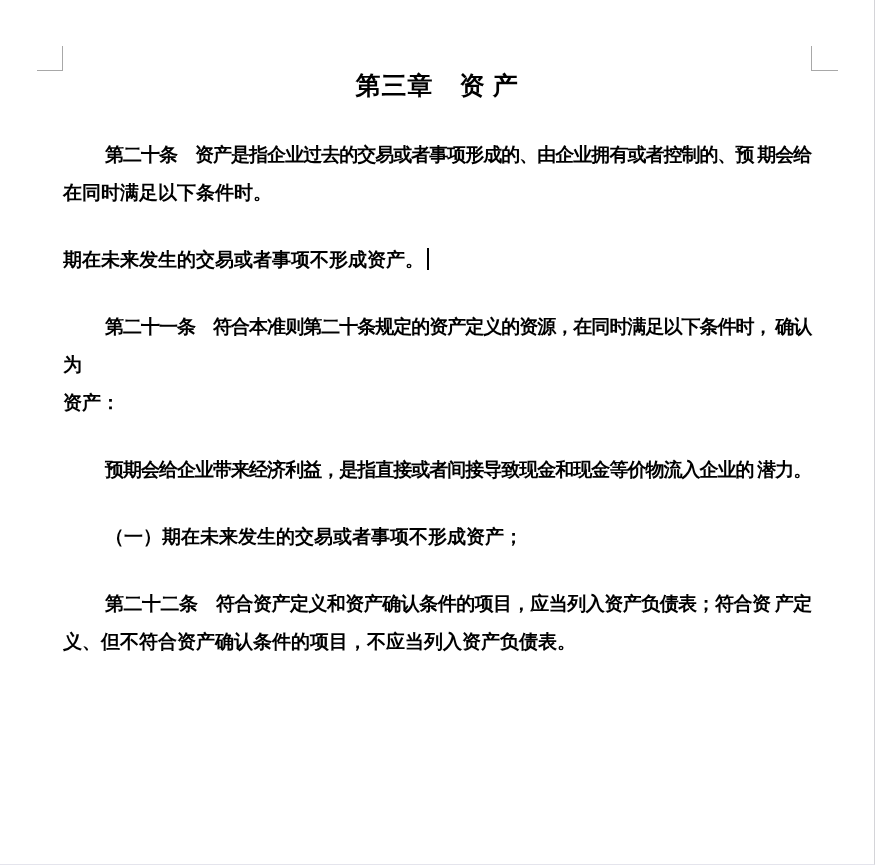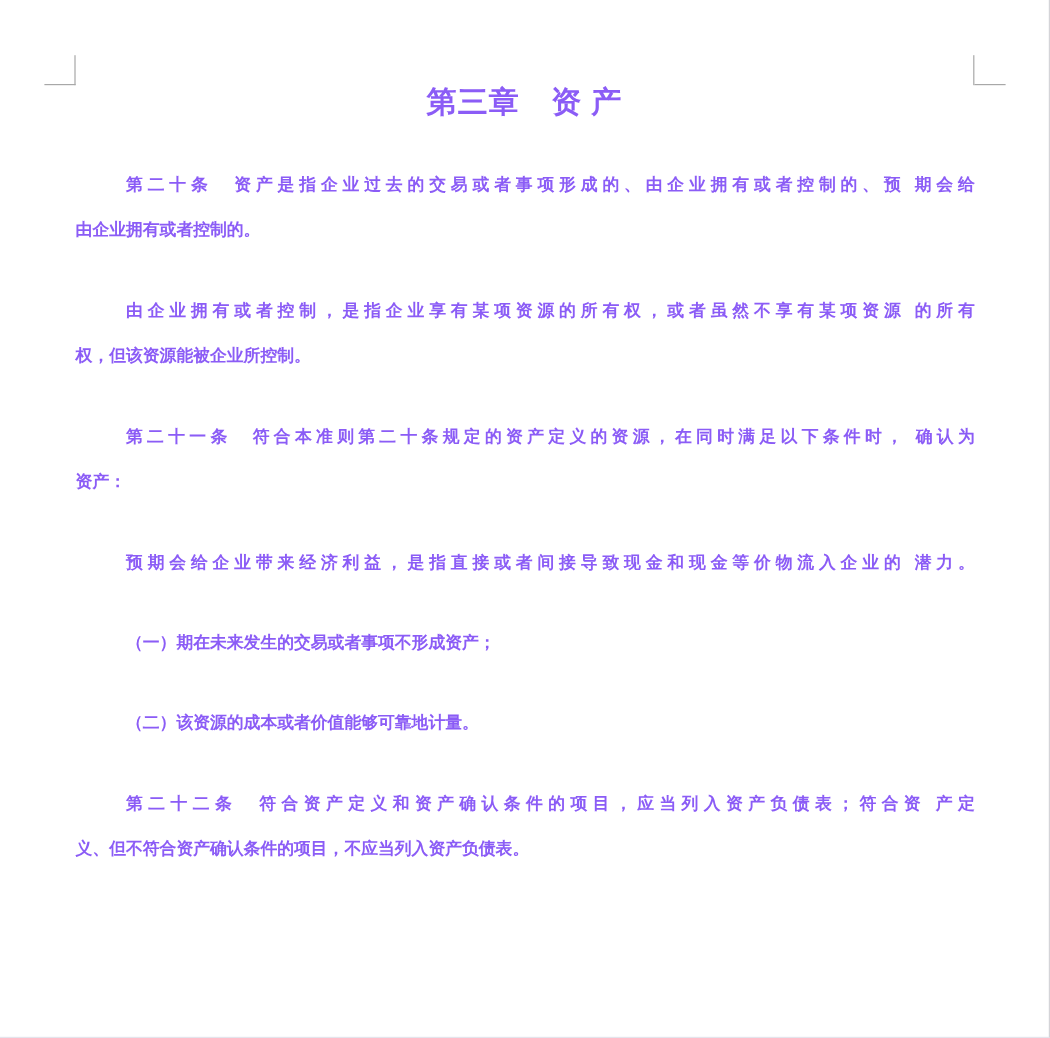--- a/index.html
+++ b/index.html
@@ -6,21 +6,21 @@
   .page {
     position: relative;
     width: 875px;
     height: 865px;
     box-sizing: border-box;
     background: #ffffff;
     border-right: 1px solid #d4d4d8;
     border-bottom: 1px solid #e4e4ec;
     overflow: hidden;
     font-family: "Liberation Serif", "DejaVu Serif", serif;
-    color: #8b5cf6;
+    color: #000000;
   }
   .crop { position: absolute; background: #a8a8a8; }
   .crop.tl-v { left: 62px;  top: 46px; width: 1px;  height: 25px; }
   .crop.tl-h { left: 37px;  top: 70px; width: 26px; height: 1px;  }
   .crop.tr-v { left: 811px; top: 46px; width: 1px;  height: 25px; }
   .crop.tr-h { left: 812px; top: 70px; width: 26px; height: 1px;  }
   .content {
     position: absolute;
     left: 63px;
     top: 67px;
@@ -31,21 +31,21 @@
     margin: 0 0 31px 0;
     font-size: 25px;
     line-height: 38px;
     font-weight: 700;
     text-align: center;
     letter-spacing: 1px;
   }
   .para { margin: 0 0 29px 0; }
   .para:last-child { margin-bottom: 0; }
   .ln {
-    font-size: 14px;
+    font-size: 19px;
     line-height: 38px;
     white-space: normal;
   }
   .ln.ind { text-indent: 42px; }
   .ln.j {
     text-align: justify;
     text-align-last: justify;
     letter-spacing: -1.3px;
   }
   .caret {
@@ -66,47 +66,41 @@
   <div class="crop tl-h"></div>
   <div class="crop tr-v"></div>
   <div class="crop tr-h"></div>
 
   <div class="content">
 
     <h1 class="title">第三章　资&nbsp;产</h1>
 
     <div class="para">
       <div class="ln j ind">第二十条　资产是指企业过去的交易或者事项形成的、由企业拥有或者控制的、预&nbsp;期会给</div>
-      <div class="ln">由企业拥有或者控制的。</div>
+      <div class="ln">在同时满足以下条件时。</div>
     </div>
 
     <div class="para">
+      <div class="ln"><span>期在未来发生的交易或者事项不形成资产。</span><span class="caret"></span></div>
     </div>
 
-    <div class="para">
-      <div class="ln j ind">由企业拥有或者控制，是指企业享有某项资源的所有权，或者虽然不享有某项资源&nbsp;的所有</div>
-      <div class="ln">权，但该资源能被企业所控制。</div>
-    </div>
 
     <div class="para">
       <div class="ln j ind">第二十一条　符合本准则第二十条规定的资产定义的资源，在同时满足以下条件时，&nbsp;确认为</div>
       <div class="ln">资产：</div>
     </div>
 
     <div class="para">
       <div class="ln j ind">预期会给企业带来经济利益，是指直接或者间接导致现金和现金等价物流入企业的&nbsp;潜力。</div>
     </div>
 
     <div class="para">
       <div class="ln ind">（一）期在未来发生的交易或者事项不形成资产；</div>
     </div>
 
-    <div class="para">
-      <div class="ln ind">（二）该资源的成本或者价值能够可靠地计量。</div>
-    </div>
 
     <div class="para">
       <div class="ln j ind">第二十二条　符合资产定义和资产确认条件的项目，应当列入资产负债表；符合资&nbsp;产定</div>
       <div class="ln">义、但不符合资产确认条件的项目，不应当列入资产负债表。</div>
     </div>
 
   </div>
 </div>
 
 </body></html>

